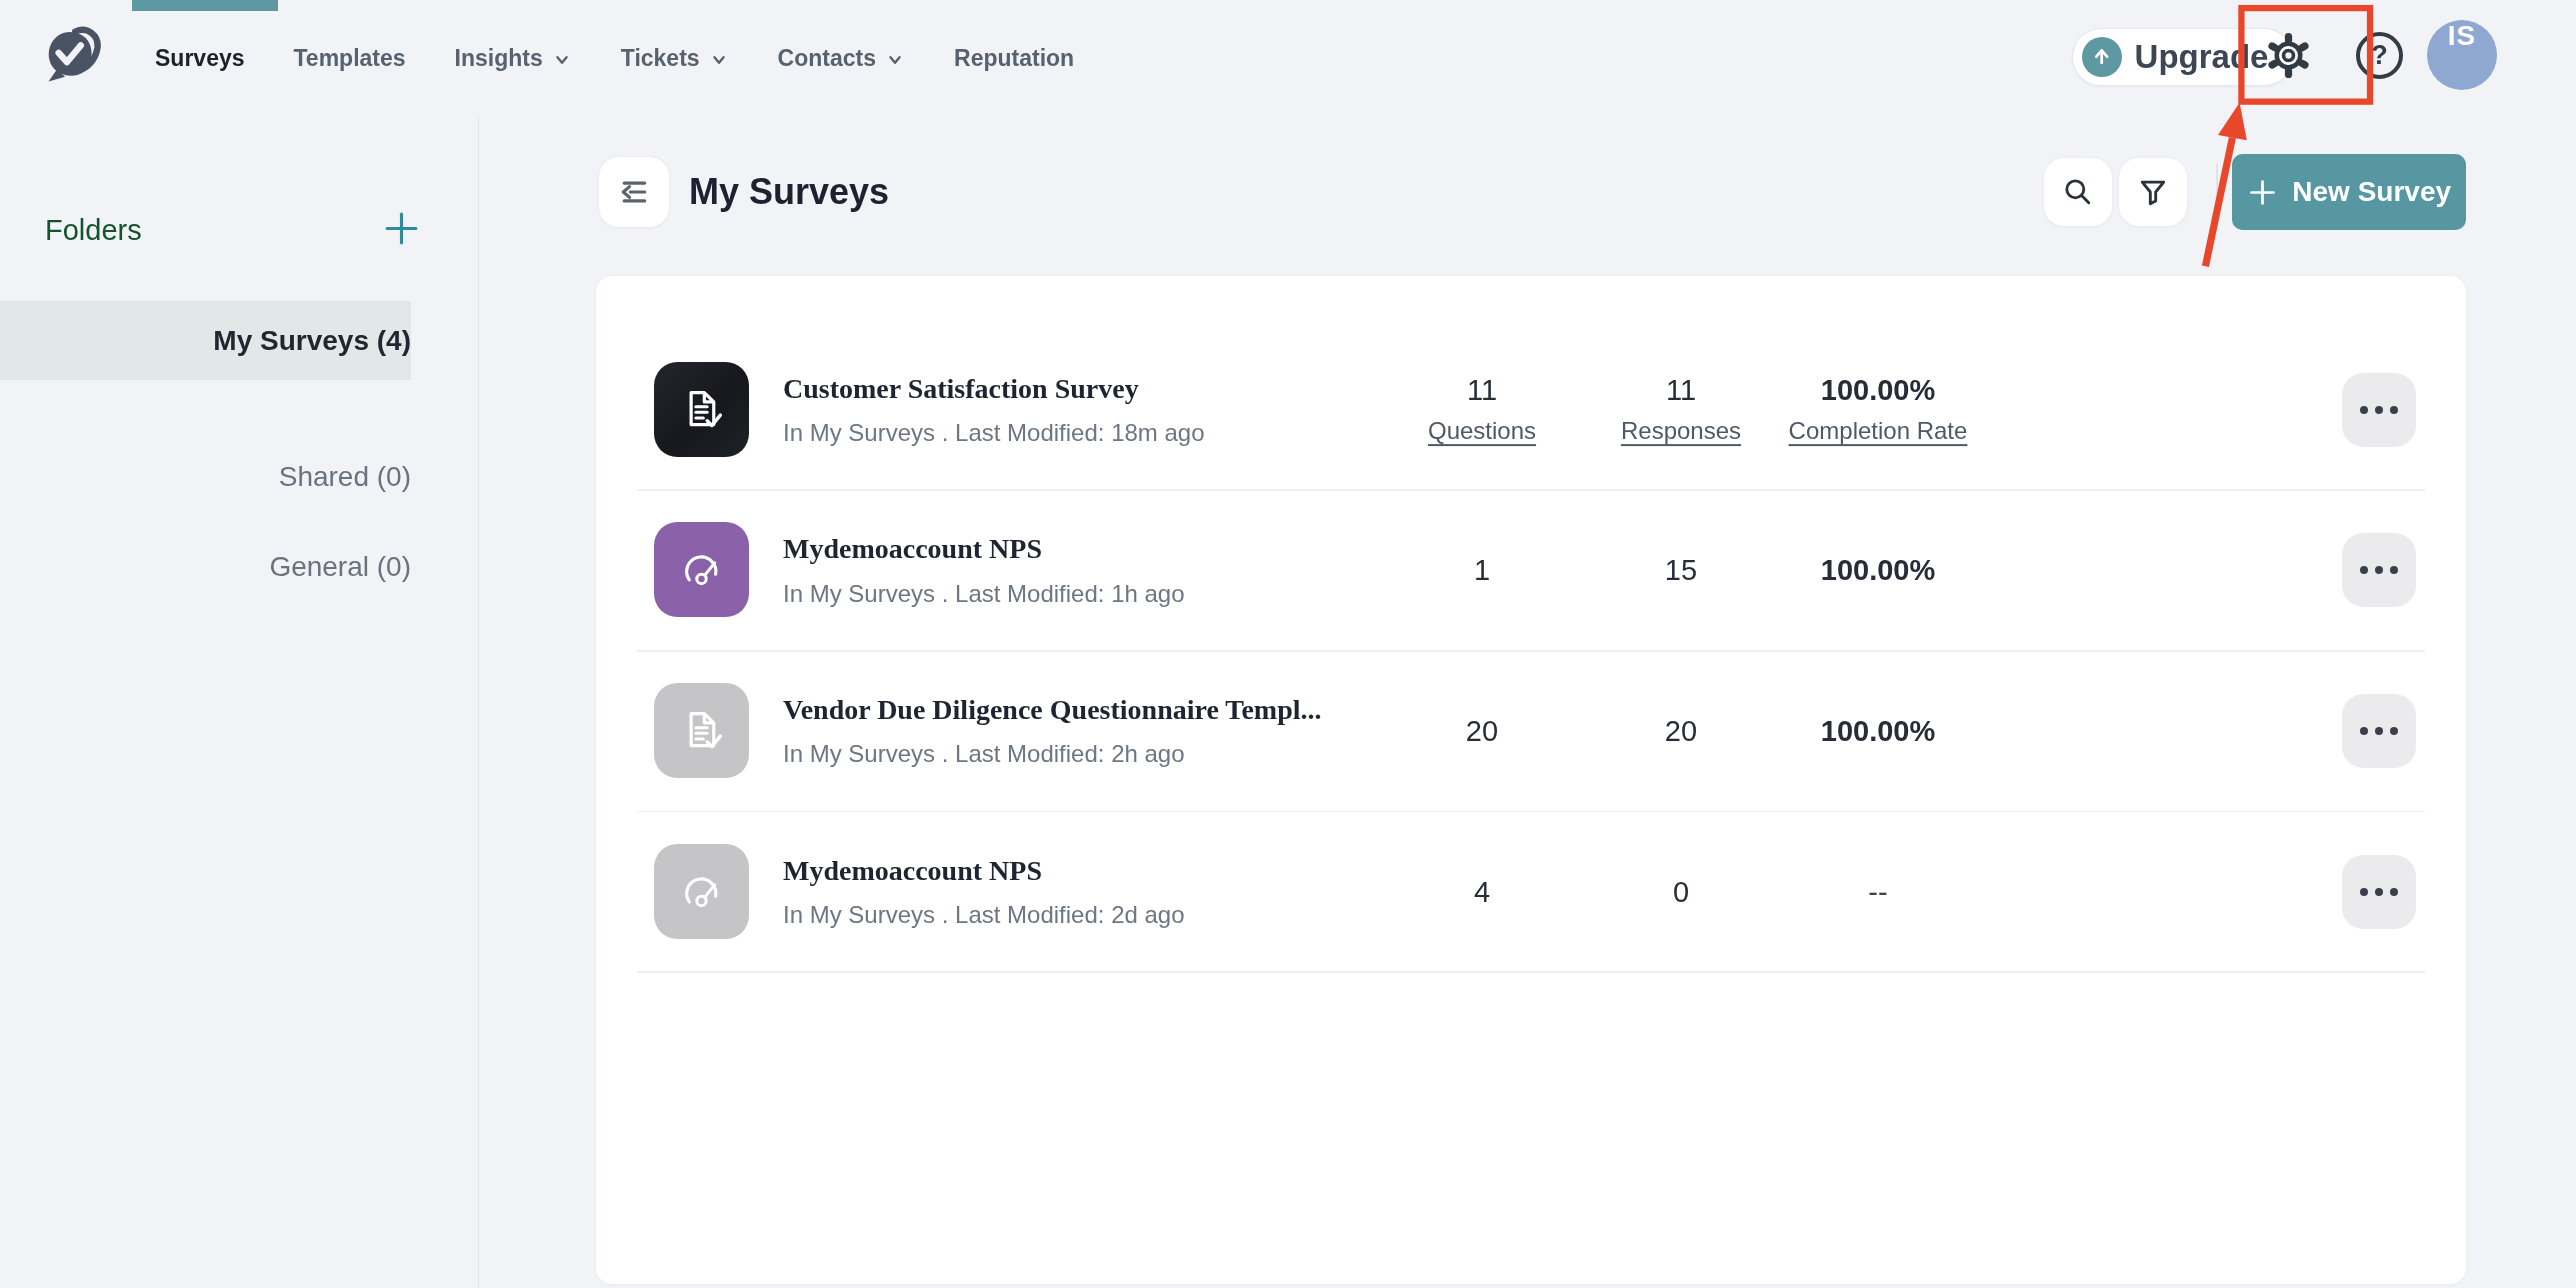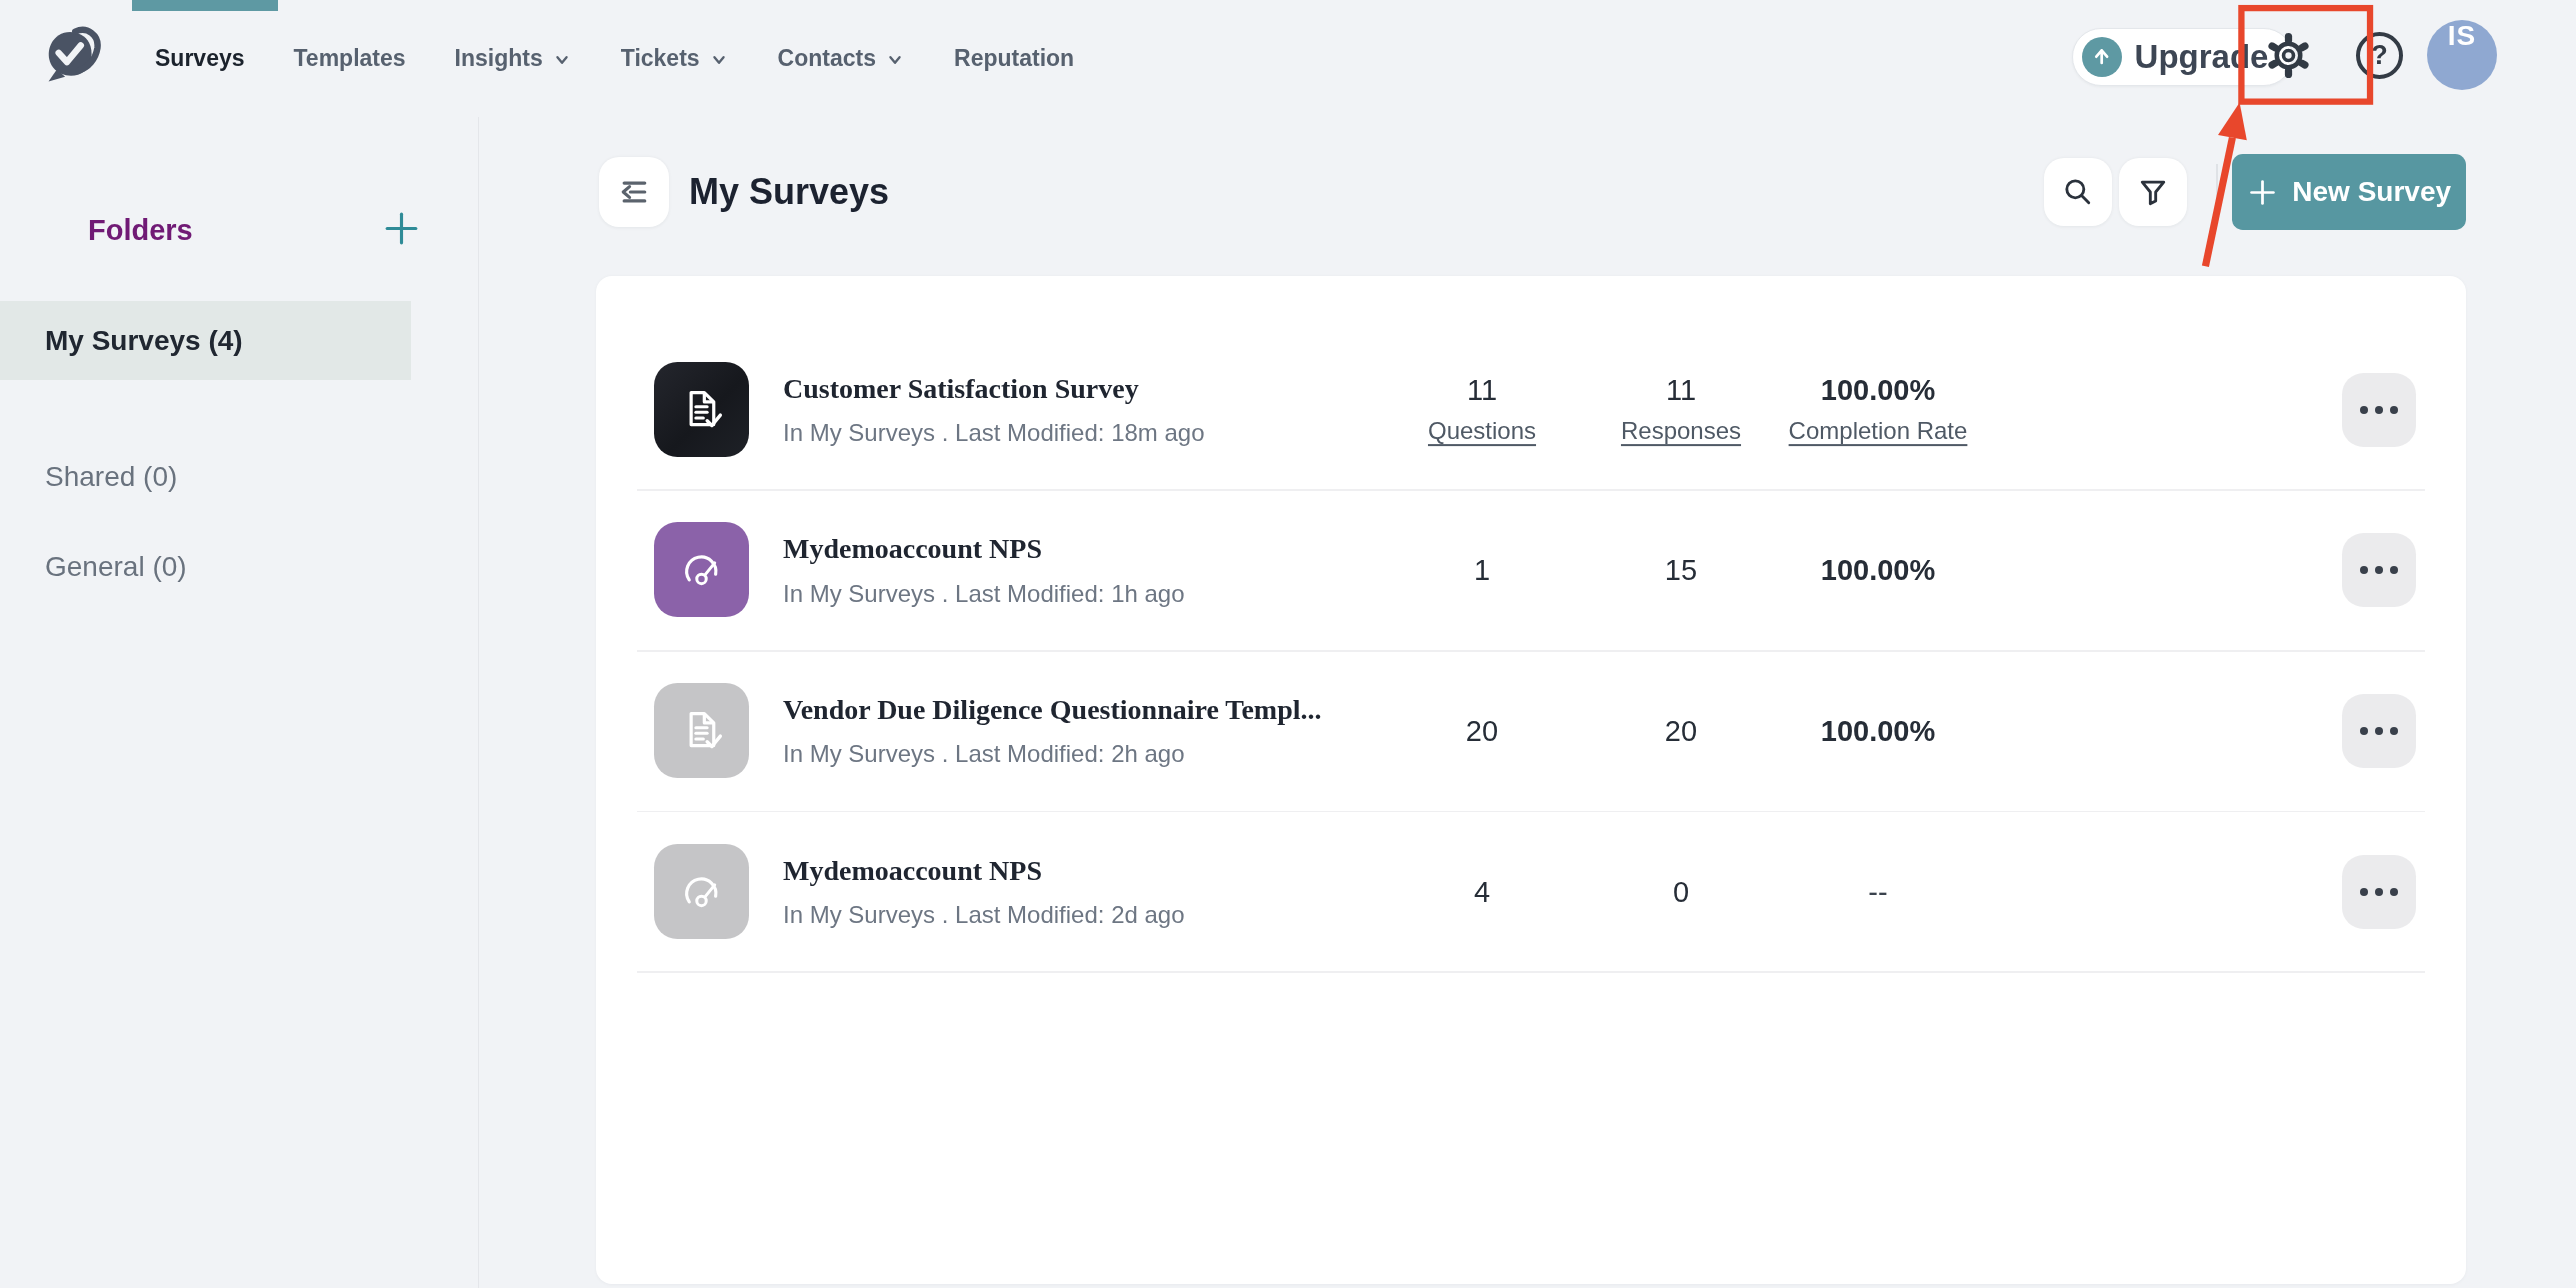--- a/index.html
+++ b/index.html
@@ -21,23 +21,23 @@
   .nav-right { position:absolute; top:0; height:117px; right:0; width:504px; }
   .upgrade-btn { position:absolute; left:0px; top:28px; height:58px; display:flex; align-items:center; gap:12.6px; background:#ffffff; border:1.8px solid #e4e7eb; border-radius:29px; padding:0 23.4px 0 9px; box-shadow:0 0.9px 2.7px rgba(20,30,40,.05); }
   .upgrade-circle { width:40px; height:40px; border-radius:50%; background:#5e99a3; display:flex; align-items:center; justify-content:center; }
   .upgrade-label { font-size:33px; font-weight:bold; color:#3d4654; }
   .gear-btn { position:absolute; left:193px; top:32px; width:47px; height:47px; }
   .help-btn { position:absolute; left:284px; top:32px; width:47px; height:47px; border:4.5px solid #333b45; border-radius:50%; display:flex; align-items:center; justify-content:center; font-size:27px; font-weight:bold; color:#333b45; }
   .avatar { position:absolute; left:355px; top:20px; width:70px; height:70px; border-radius:50%; background:#8fa8d1; display:flex; align-items:flex-start; justify-content:center; font-size:28px; font-weight:bold; color:#ffffff; letter-spacing:0.9px; }
   
   .sidebar { position:absolute; left:0; top:117px; width:479px; height:1171px; border-right:1.8px solid #e4e6ea; }
   .folders-head { position:absolute; left:0; top:90px; width:479px; height:54px; }
-  .folders-title { position:absolute; left:45px; top:7.2px; font-size:29px; font-weight:bold; color:#701a75;margin-left:43px; }
+  .folders-title { position:absolute; left:45px; top:7.2px; font-size:29px; font-weight:normal; color:#14532d; }
   .folder-add { position:absolute; right:56px; top:0px; width:43px; height:43px; }
-  .side-item { position:absolute; left:0; width:411px; height:79px; display:flex; align-items:center; padding-left:45px; font-size:28px; color:#69727e; cursor:pointer; }
+  .side-item { position:absolute; left:0; width:411px; height:79px; display:flex; align-items:center; padding-left:45px; font-size:28px; color:#69727e; cursor:pointer;justify-content:flex-end; }
   .side-item.selected { background:#e2e8e7; color:#202731; font-weight:bold; }
   .si-1 { top:184px; }
   .si-2 { top:320px; }
   .si-3 { top:410px; }
   
   .collapse-btn { position:absolute; left:599px; top:157px; width:70px; height:70px; background:#ffffff; border-radius:20px; box-shadow:0 0.9px 3.6px rgba(20,30,40,.06); display:flex; align-items:center; justify-content:center; }
   .page-title { position:absolute; left:689px; top:192px; transform:translateY(-50%); font-size:36px; font-weight:bold; color:#1c2230; }
   .icon-btn { position:absolute; top:158px; width:68px; height:68px; background:#ffffff; border-radius:20px; box-shadow:0 0.9px 3.6px rgba(20,30,40,.06); display:flex; align-items:center; justify-content:center; }
   .search-btn { left:2044px; }
   .filter-btn { left:2119px; }

